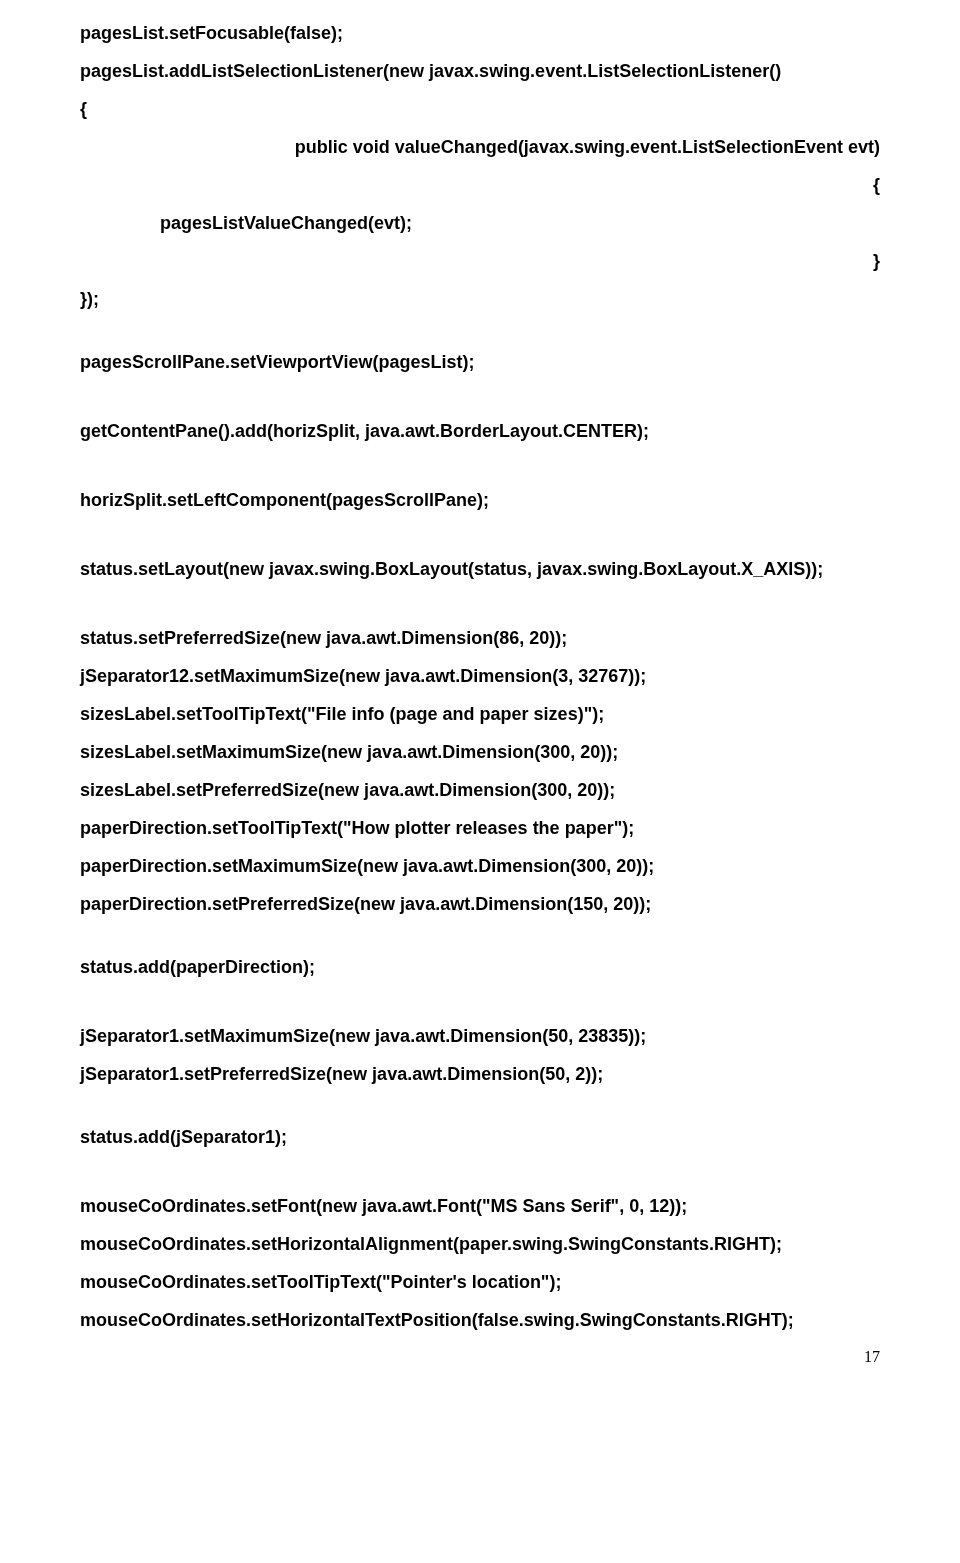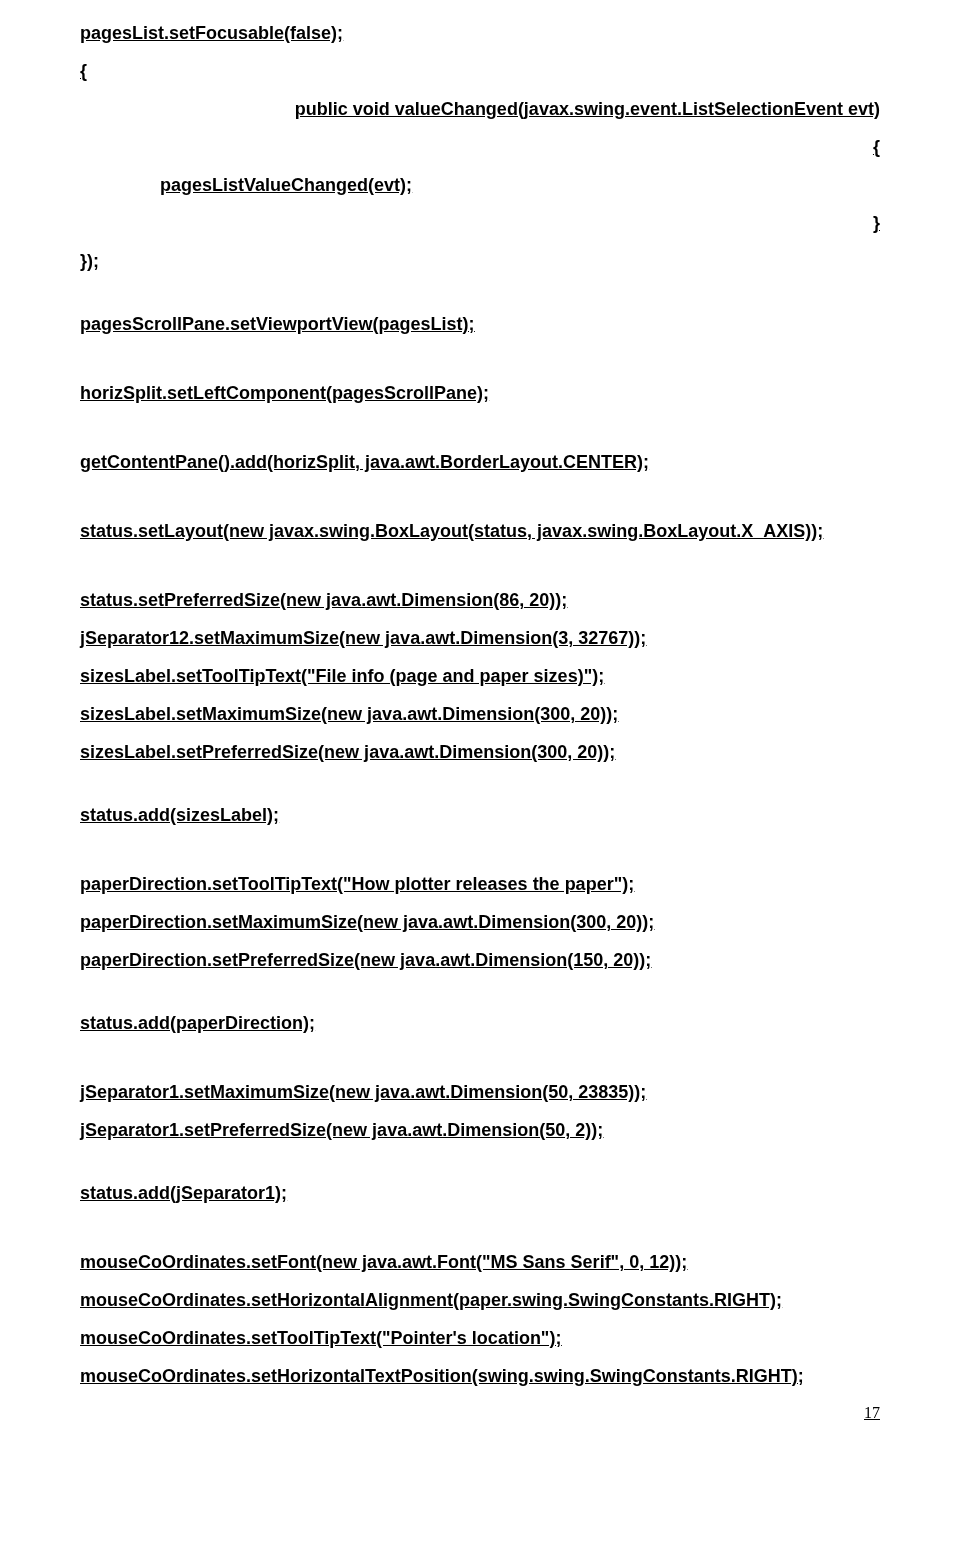--- a/index.html
+++ b/index.html
@@ -1,15 +1,15 @@
 <!DOCTYPE html>
 <html><head>
 <meta charset="utf-8">
 <style>
-  * { margin: 0; padding: 0; box-sizing: border-box; text-decoration: underline; }
+  * { margin: 0; padding: 0; box-sizing: border-box; }
   body {
     background: #ffffff;
     font-family: Arial, Helvetica, sans-serif;
     width: 960px;
     padding: 20px 80px 20px 80px;
     color: #000;
     line-height: 1.5;
   }
   .code-line {
     font-weight: bold;
@@ -28,42 +28,42 @@
     font-family: 'Times New Roman', serif;
     font-weight: normal;
     margin-top: 8px;
   }
 </style>
 </head>
 <body>
 
 <div id="code-container">
     <div class="code-line small-gap">pagesList.setFocusable(false);</div>
+    <div class="code-line small-gap">pagesList.addListSelectionListener(new javax.swing.event.ListSelectionListener()</div>
     <div class="code-line small-gap">{</div>
     <div class="code-line indent1 small-gap">public void valueChanged(javax.swing.event.ListSelectionEvent evt)</div>
     <div class="code-line indent1 small-gap">{</div>
     <div class="code-line indent2 small-gap">pagesListValueChanged(evt);</div>
     <div class="code-line indent1 small-gap">}</div>
     <div class="code-line small-gap">});</div>
     <div class="code-line para-gap">pagesScrollPane.setViewportView(pagesList);</div>
+    <div class="code-line para-gap">getContentPane().add(horizSplit, java.awt.BorderLayout.CENTER);</div>
     <div class="code-line para-gap">horizSplit.setLeftComponent(pagesScrollPane);</div>
-    <div class="code-line para-gap">getContentPane().add(horizSplit, java.awt.BorderLayout.CENTER);</div>
     <div class="code-line para-gap">status.setLayout(new javax.swing.BoxLayout(status, javax.swing.BoxLayout.X_AXIS));</div>
     <div class="code-line small-gap">status.setPreferredSize(new java.awt.Dimension(86, 20));</div>
     <div class="code-line small-gap">jSeparator12.setMaximumSize(new java.awt.Dimension(3, 32767));</div>
     <div class="code-line small-gap">sizesLabel.setToolTipText("File info (page and paper sizes)");</div>
     <div class="code-line small-gap">sizesLabel.setMaximumSize(new java.awt.Dimension(300, 20));</div>
     <div class="code-line small-gap">sizesLabel.setPreferredSize(new java.awt.Dimension(300, 20));</div>
-    <div class="code-line para-gap">status.add(sizesLabel);</div>
     <div class="code-line small-gap">paperDirection.setToolTipText("How plotter releases the paper");</div>
     <div class="code-line small-gap">paperDirection.setMaximumSize(new java.awt.Dimension(300, 20));</div>
     <div class="code-line small-gap">paperDirection.setPreferredSize(new java.awt.Dimension(150, 20));</div>
     <div class="code-line para-gap">status.add(paperDirection);</div>
     <div class="code-line small-gap">jSeparator1.setMaximumSize(new java.awt.Dimension(50, 23835));</div>
     <div class="code-line small-gap">jSeparator1.setPreferredSize(new java.awt.Dimension(50, 2));</div>
     <div class="code-line para-gap">status.add(jSeparator1);</div>
     <div class="code-line small-gap">mouseCoOrdinates.setFont(new java.awt.Font("MS Sans Serif", 0, 12));</div>
     <div class="code-line small-gap">mouseCoOrdinates.setHorizontalAlignment(paper.swing.SwingConstants.RIGHT);</div>
     <div class="code-line small-gap">mouseCoOrdinates.setToolTipText("Pointer's location");</div>
-    <div class="code-line small-gap">mouseCoOrdinates.setHorizontalTextPosition(swing.swing.SwingConstants.RIGHT);</div>
+    <div class="code-line small-gap">mouseCoOrdinates.setHorizontalTextPosition(false.swing.SwingConstants.RIGHT);</div>
   </div>
 
 <div class="page-number">17</div>
 
 </body></html>

